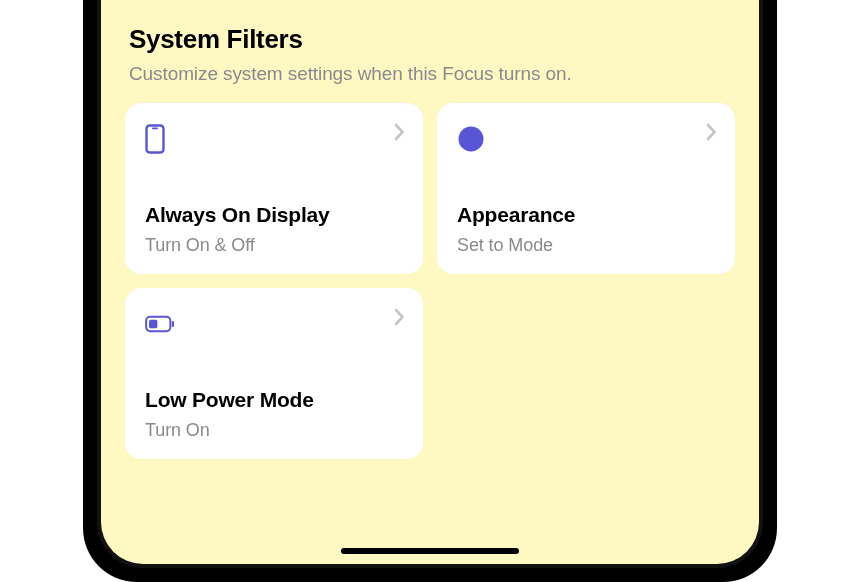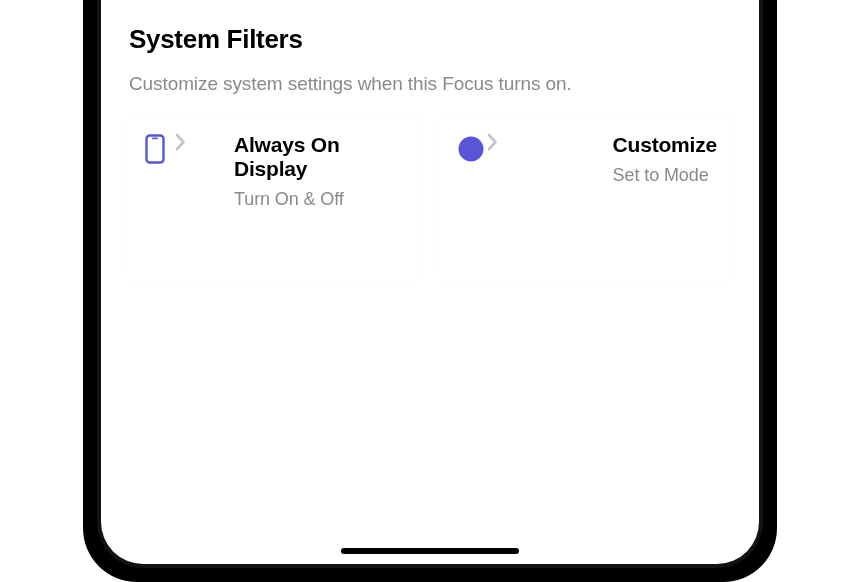--- a/index.html
+++ b/index.html
@@ -26,53 +26,53 @@
       width: 100%;
       height: 100%;
       background: #121212;
       border-radius: 0 0 46px 46px;
       padding: 0 4px 4px 4px;
     }
     .screen {
       position: relative;
       width: 100%;
       height: 100%;
-      background: #ffffff;
+      background: #fef9c3;
       border-radius: 0 0 42px 42px;
       overflow: hidden;
       padding: 24px 24px 0 24px;
     }
     .section-header {
       margin-bottom: 18px;
       padding-left: 4px;
     }
     .section-title {
       font-size: 26px;
       font-weight: 700;
       color: #000;
       letter-spacing: -0.3px;
     }
     .section-subtitle {
       font-size: 19px;
       color: #8a8a8e;
-      margin-top: 18px;
+      margin-top: 8px;
       letter-spacing: -0.1px;
     }
     .cards {
       display: grid;
       grid-template-columns: 1fr 1fr;
       gap: 14px;
     }
     .card {
       background: #ffffff;
       border-radius: 16px;
       padding: 20px 18px 18px 20px;
       min-height: 170px;
       display: flex;
-      flex-direction: row;
+      flex-direction: column;
       justify-content: space-between;
       cursor: pointer;
       box-shadow: 0 0 0 0.5px rgba(0,0,0,0.02);
       gap: 48px;
     }
     .card-top {
       display: flex;
       align-items: flex-start;
       justify-content: space-between;
     }
@@ -154,24 +154,44 @@
                 <path d="M14 3.5 a10.5 10.5 0 0 1 0 21 a6.2 6.2 0 0 0 0 -21 z" fill="#ffffff"></path>
               </svg>
             </span>
             <span class="chev">
               <svg width="11" height="18" viewBox="0 0 11 18">
                 <path d="M2 2 L8.5 9 L2 16" fill="none" stroke="#c5c5c8" stroke-width="2.6" stroke-linecap="round" stroke-linejoin="round"></path>
               </svg>
             </span>
           </div>
           <div class="card-bottom">
-            <div class="card-title">Customize</div>
+            <div class="card-title">Appearance</div>
             <div class="card-subtitle">Set to Mode</div>
           </div>
         </div>
 
+        <div class="card">
+          <div class="card-top">
+            <span class="icon-wrap">
+              <svg width="36" height="20" viewBox="0 0 36 20">
+                <rect x="1.4" y="1.4" width="29" height="17.2" rx="4.6" ry="4.6" fill="none" stroke="#5856d6" stroke-width="2.4"></rect>
+                <rect x="4.8" y="4.8" width="10" height="10.4" rx="2" fill="#5856d6"></rect>
+                <rect x="32.2" y="6.4" width="2.6" height="7.2" rx="1.3" fill="#5856d6"></rect>
+              </svg>
+            </span>
+            <span class="chev">
+              <svg width="11" height="18" viewBox="0 0 11 18">
+                <path d="M2 2 L8.5 9 L2 16" fill="none" stroke="#c5c5c8" stroke-width="2.6" stroke-linecap="round" stroke-linejoin="round"></path>
+              </svg>
+            </span>
+          </div>
+          <div class="card-bottom">
+            <div class="card-title">Low Power Mode</div>
+            <div class="card-subtitle">Turn On</div>
+          </div>
+        </div>
 
       </div>
 
       <div class="home-indicator"></div>
     </div>
   </div>
 </div>
 
 </body></html>

